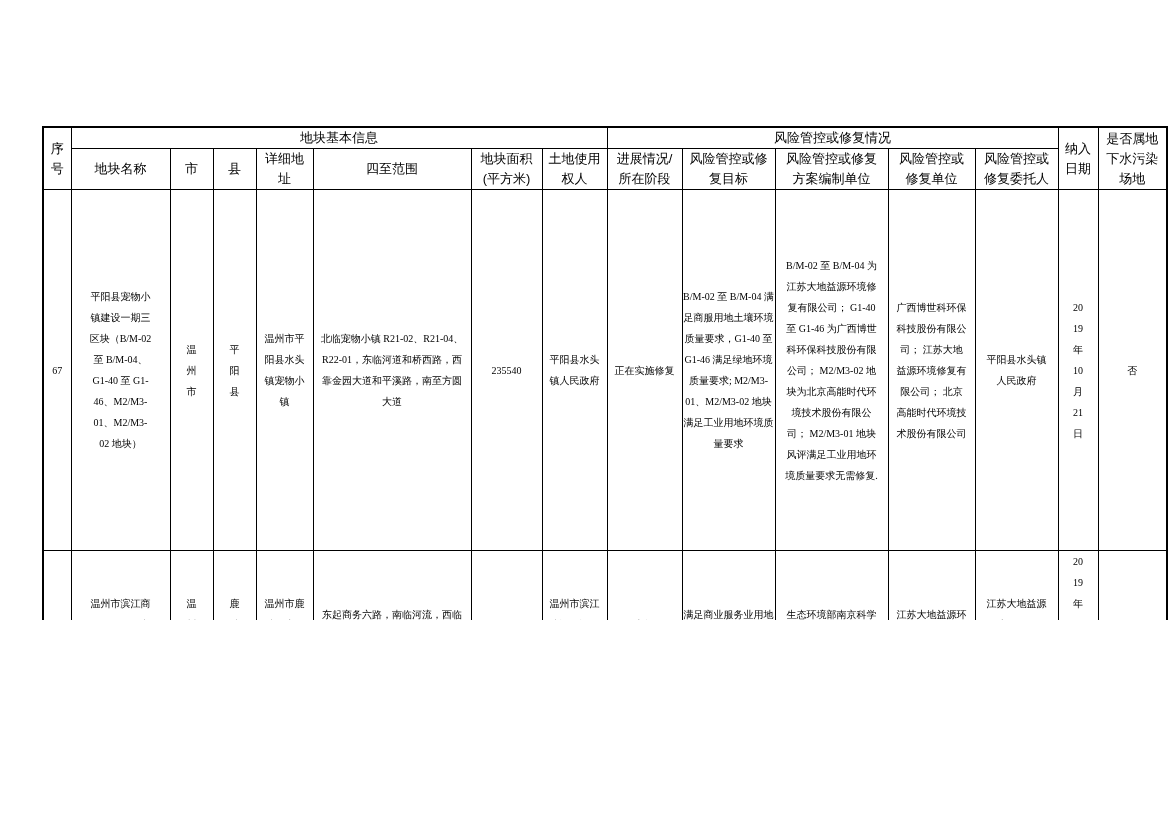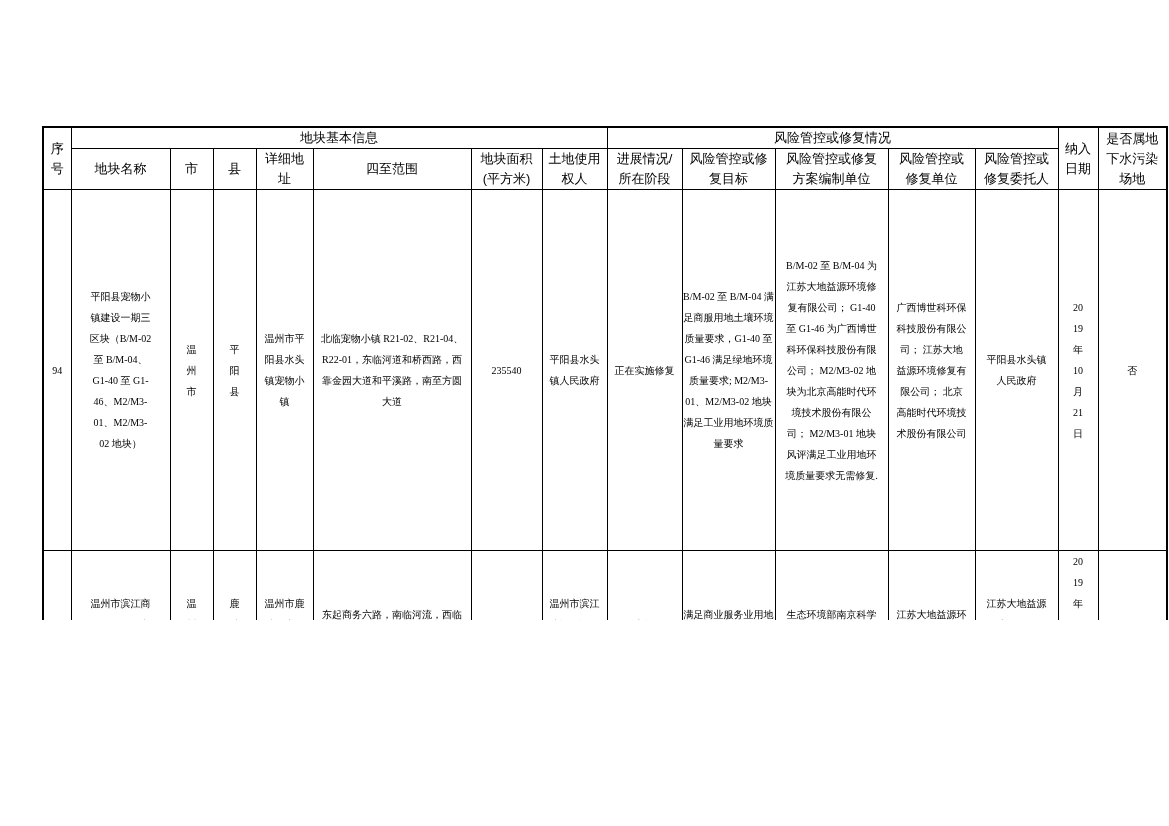--- a/index.html
+++ b/index.html
@@ -100,21 +100,21 @@
         <th>土地使用权人</th>
         <th>进展情况/所在阶段</th>
         <th>风险管控或修复目标</th>
         <th>风险管控或修复方案编制单位</th>
         <th>风险管控或修复单位</th>
         <th>风险管控或修复委托人</th>
       </tr>
     </thead>
     <tbody>
       <tr class="row row-55">
-        <td>94</td>
+        <td>67</td>
         <td>平阳县宠物小镇建设一期三区块（B/M-02 至 B/M-04、G1-40 至 G1-46、M2/M3-01、M2/M3-02 地块）</td>
         <td>温州市</td>
         <td>平阳县</td>
         <td>温州市平阳县水头镇宠物小镇</td>
         <td>北临宠物小镇 R21-02、R21-04、R22-01，东临河道和桥西路，西靠金园大道和平溪路，南至方圆大道</td>
         <td>235540</td>
         <td>平阳县水头镇人民政府</td>
         <td>正在实施修复</td>
         <td>B/M-02 至 B/M-04 满足商服用地土壤环境质量要求，G1-40 至 G1-46 满足绿地环境质量要求; M2/M3-01、M2/M3-02 地块满足工业用地环境质量要求</td>
         <td>B/M-02 至 B/M-04 为江苏大地益源环境修复有限公司； G1-40 至 G1-46 为广西博世科环保科技股份有限公司； M2/M3-02 地块为北京高能时代环境技术股份有限公司； M2/M3-01 地块风评满足工业用地环境质量要求无需修复.</td>

